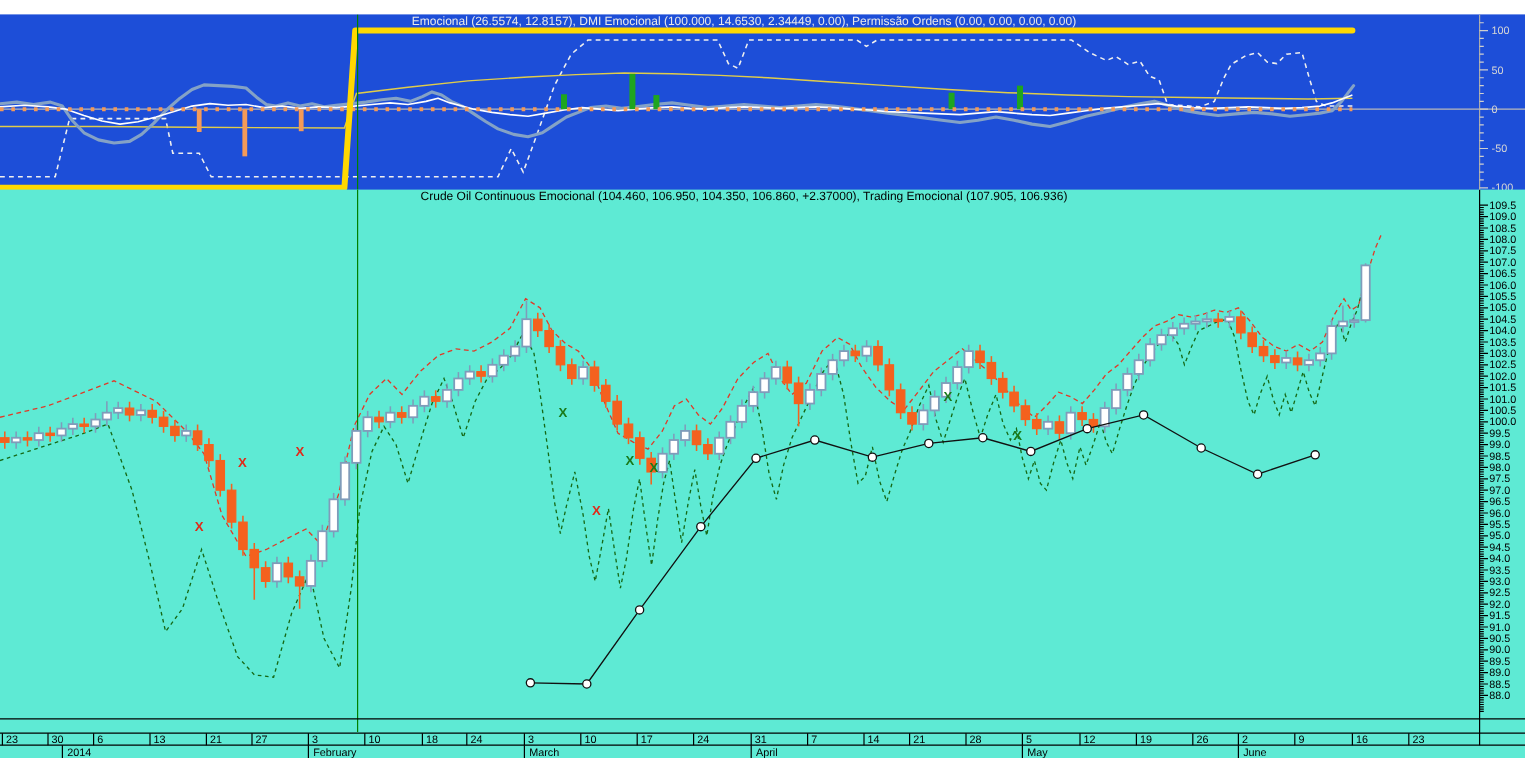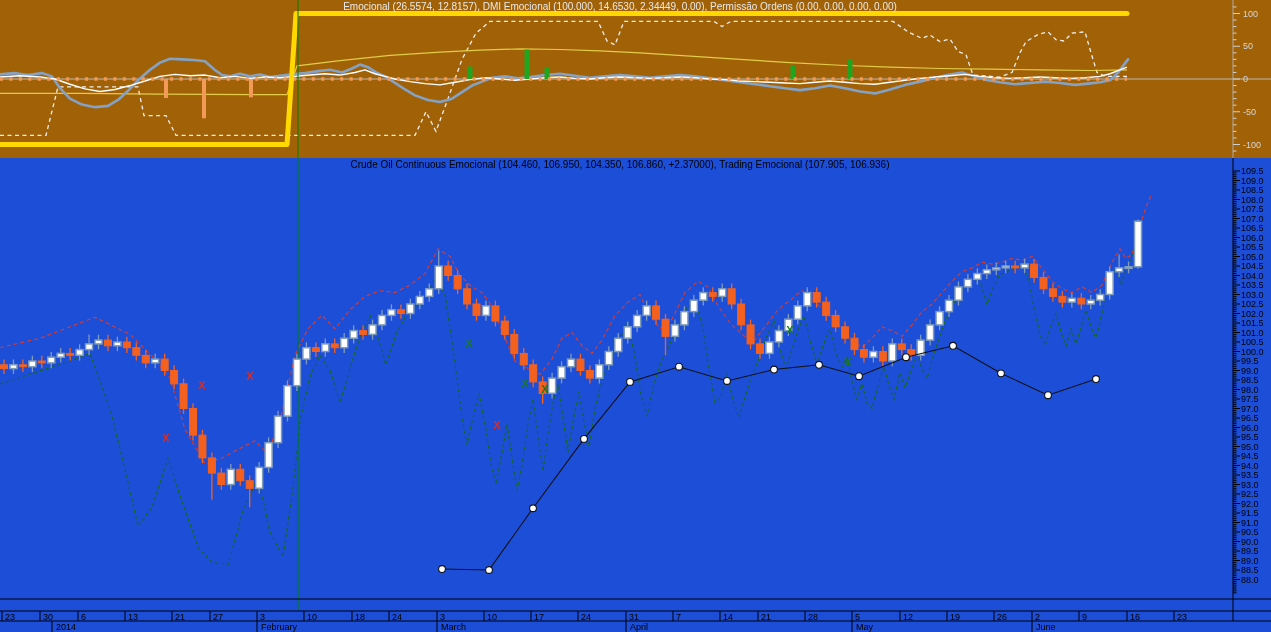--- a/index.html
+++ b/index.html
@@ -1,19 +1,19 @@
 <!DOCTYPE html>
 <html><head>
 <meta charset="utf-8">
 <style>
   html,body{margin:0;padding:0;background:#fff;}
   #screen{position:relative;width:1271px;height:632px;overflow:hidden;
           font-family:"Liberation Sans","DejaVu Sans",sans-serif;}
-  #top-panel{position:absolute;left:0;top:0;width:1271px;height:194px;background:#a16207;}
-  #bottom-panel{position:absolute;left:0;top:158px;width:1271px;height:474px;background:#1d4ed8;}
+  #top-panel{position:absolute;left:0;top:12px;width:1271px;height:194px;background:#1d4ed8;}
+  #bottom-panel{position:absolute;left:0;top:158px;width:1271px;height:474px;background:#5eead4;}
   .pane-title{position:absolute;left:0;top:1px;width:1240px;text-align:center;
               font-size:10px;letter-spacing:0px;white-space:nowrap;pointer-events:none;}
   #top-title{color:#e9e9e9;z-index:5;}
   #bottom-title{color:#000000;z-index:5;}
   svg{position:absolute;left:0;top:0;}
 </style>
 </head>
 <body>
 
 <div id="screen">

